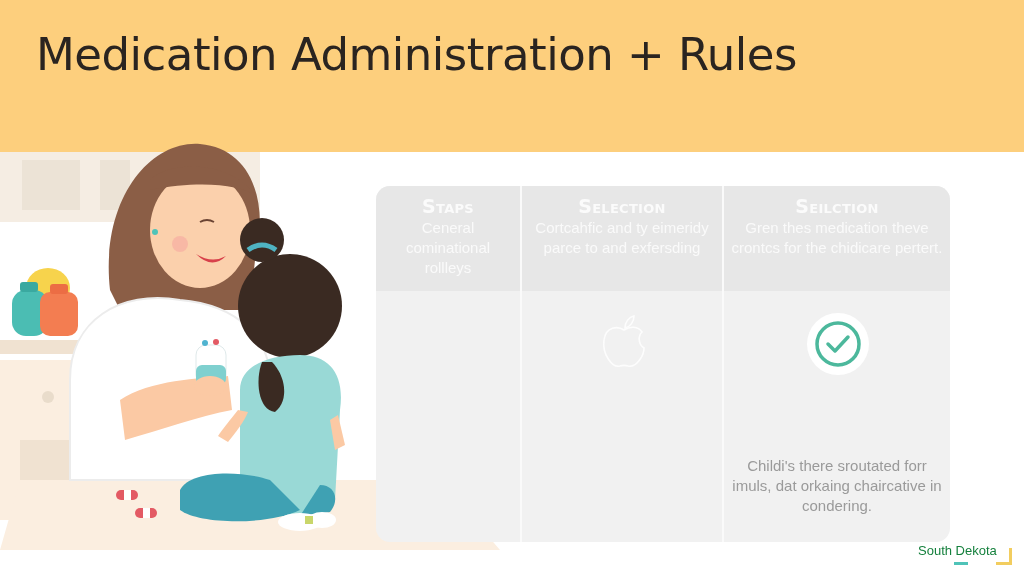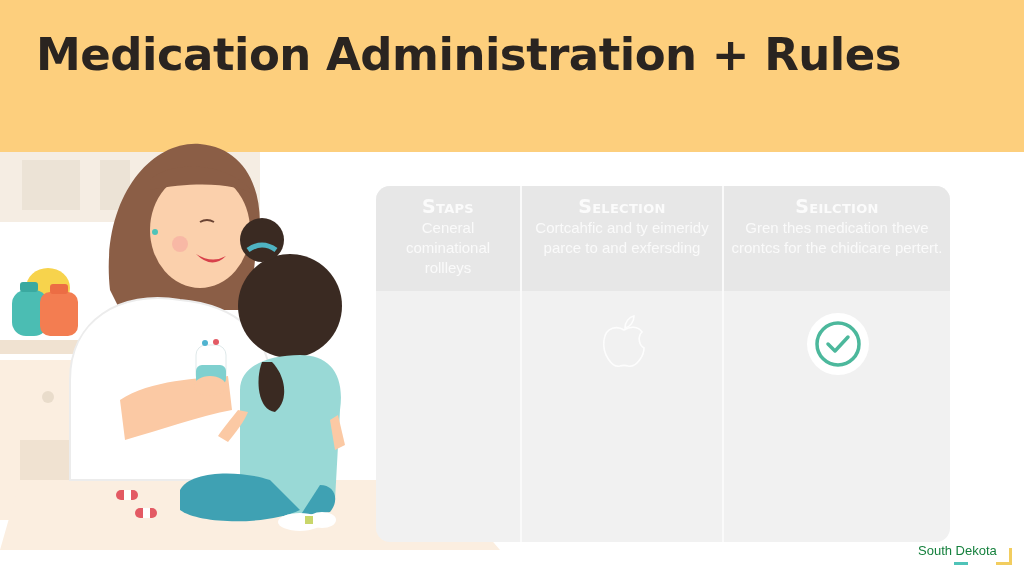--- a/index.html
+++ b/index.html
@@ -5,21 +5,21 @@
   * { box-sizing: border-box; margin: 0; padding: 0; }
   html, body { width: 1024px; height: 576px; overflow: hidden; background: #ffffff; }
   body { position: relative; font-family: "Liberation Sans", "DejaVu Sans", sans-serif; }
 
   .header-band {
     position: absolute; left: 0; top: 0; width: 1024px; height: 152px;
     background: #fdcf7d;
   }
   .page-title {
     position: absolute; left: 36px; top: 28px;
-    font-family: "DejaVu Sans", sans-serif; font-weight: bold;
+    font-family: "DejaVu Sans", sans-serif; font-weight: normal;
     font-size: 45px; letter-spacing: -0.5px; color: #2a2420;
     white-space: nowrap;
   }
 
   .illustration {
     position: absolute; left: 0; top: 140px; width: 500px; height: 436px;
   }
 
   .info-card {
     position: absolute; left: 376px; top: 186px; width: 574px; height: 356px;
@@ -156,19 +156,20 @@
     <div class="col-head">
       <div class="col-title">Seilction</div>
       <div class="col-desc">Gren thes medication theve crontcs for the chidicare pertert.</div>
     </div>
     <div class="check-badge">
       <svg width="50" height="50" viewBox="0 0 50 50" xmlns="http://www.w3.org/2000/svg">
         <circle cx="25" cy="25" r="21" fill="none" stroke="#4cb89c" stroke-width="3.5"></circle>
         <path d="M15,25 L22,32 L35,18" fill="none" stroke="#4cb89c" stroke-width="3.5" stroke-linecap="round" stroke-linejoin="round"></path>
       </svg>
     </div>
+    <div class="col-foot">Childi's there sroutated forr imuls, dat orkaing chaircative in condering.</div>
   </div>
 </div>
 
 <div class="brand">South Dekota</div>
 <div class="brand-mark-teal"></div>
 <div class="brand-mark-yellow"></div>
 <div class="brand-mark-yellow2"></div>
 
 </body></html>

